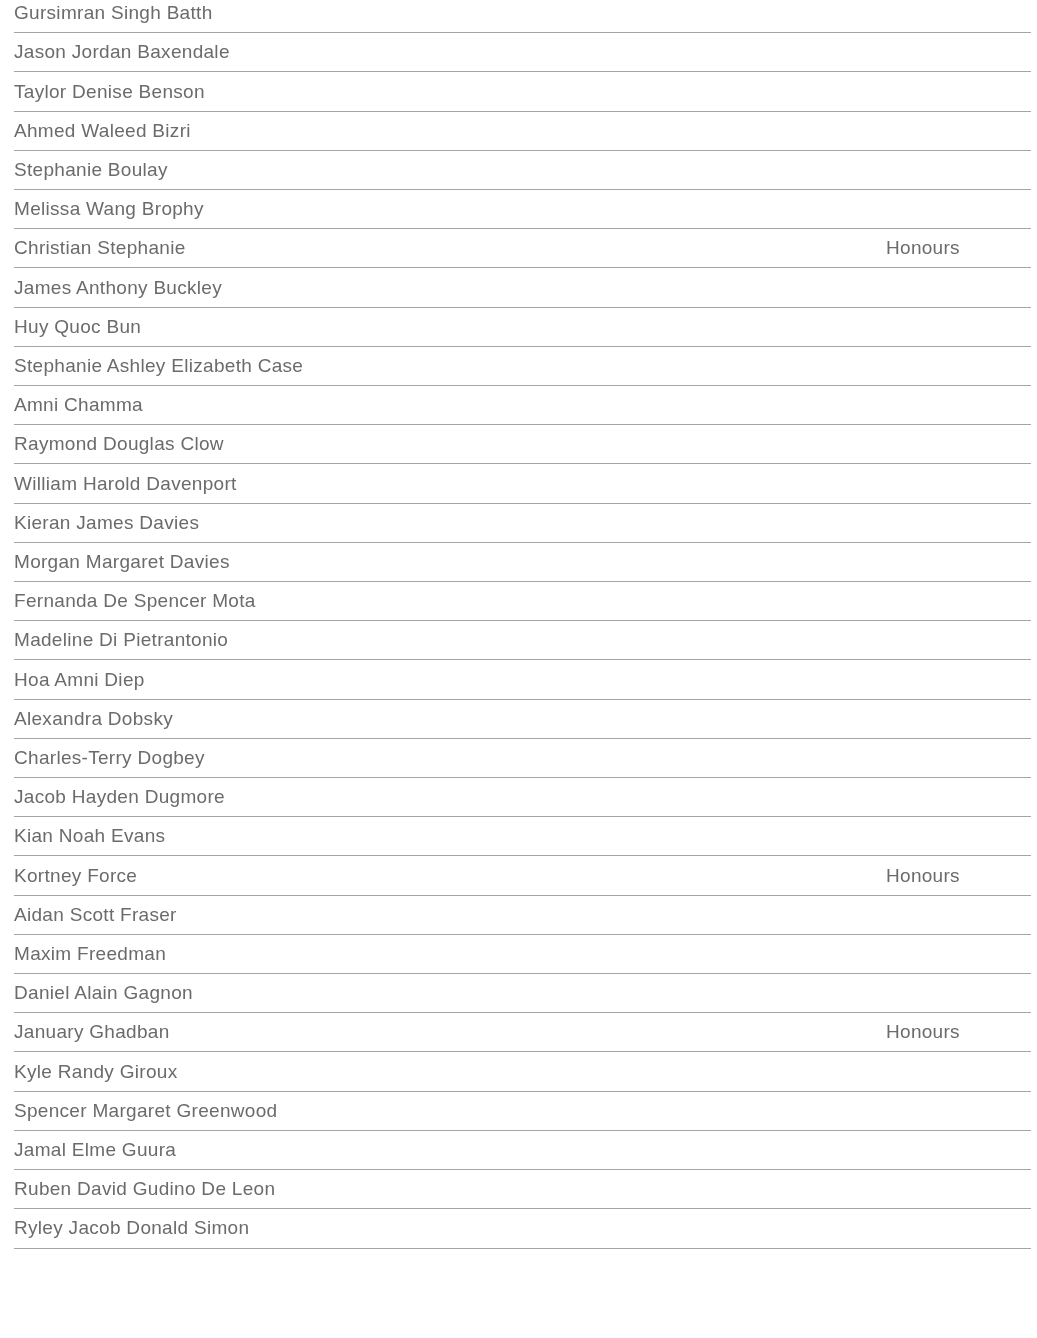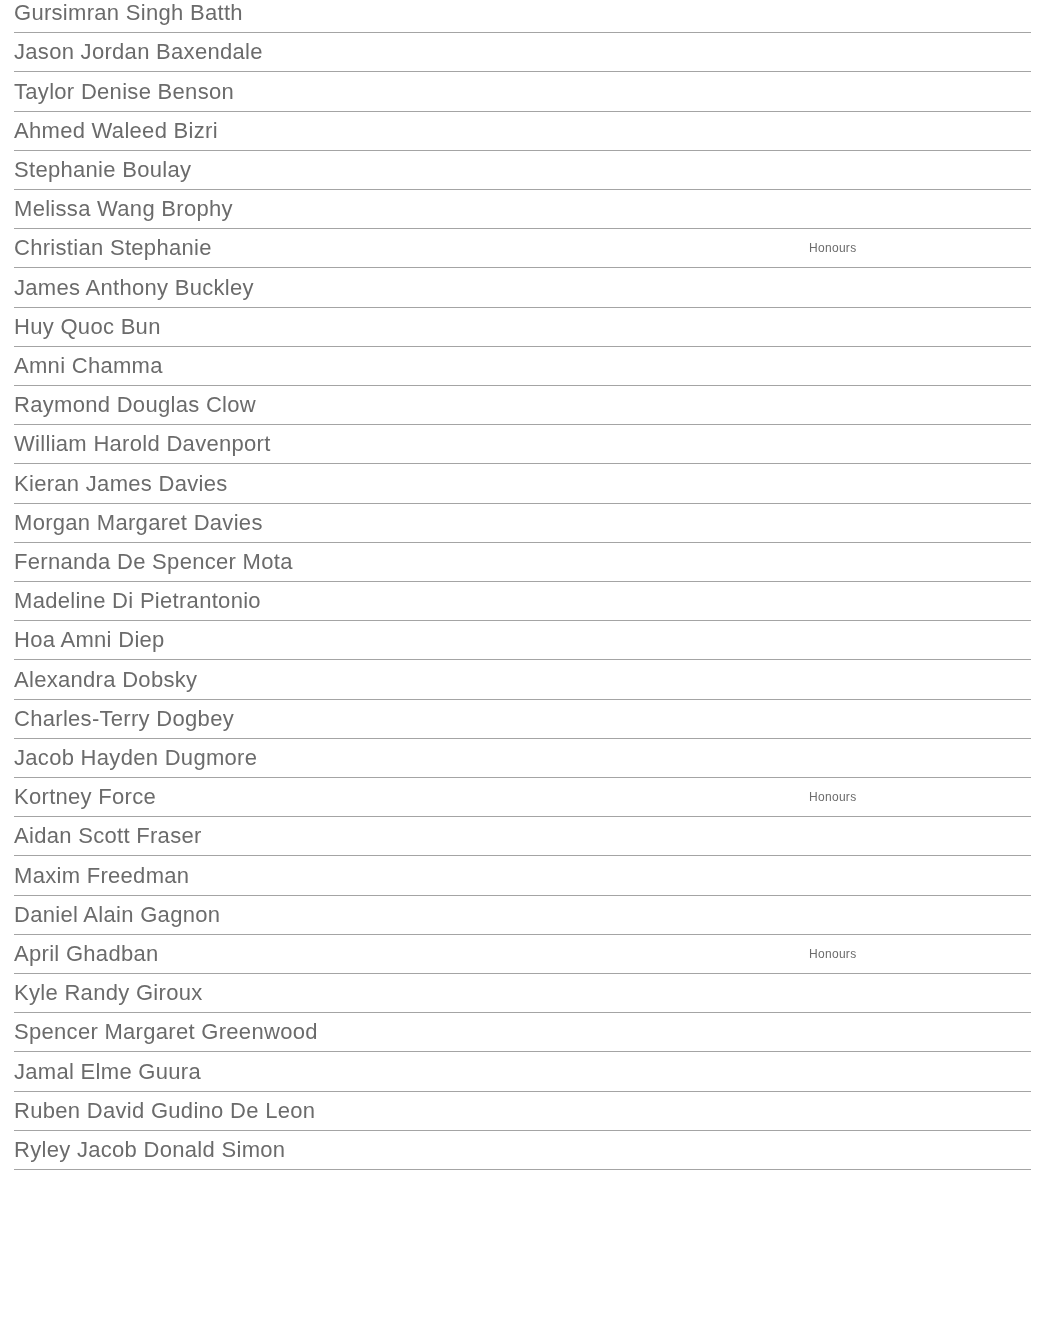--- a/index.html
+++ b/index.html
@@ -18,31 +18,31 @@
     margin:-6px 6px 0 14px;
   }
   .row{
     position:relative;
     height:39.206px;
     display:flex;
     align-items:center;
     border-bottom:1px solid var(--divider-color);
   }
   .name{
-    font-size:22px;
+    font-size:19px;
     letter-spacing:0.3px;
     color:var(--text-color);
     white-space:nowrap;
   }
   .badge{
     position:absolute;
-    left:795px;
+    left:872px;
     top:50%;
     transform:translateY(-50%);
-    font-size:12px;
+    font-size:19px;
     letter-spacing:0.3px;
     color:var(--text-color);
     white-space:nowrap;
   }
   .badge:empty{ display:none; }
 </style>
 </head>
 <body>
 
 <div class="list" id="graduates-list">
@@ -85,20 +85,24 @@
     <span class="name">James Anthony Buckley</span>
 
   </div>
 
   <div class="row">
     <span class="name">Huy Quoc Bun</span>
 
   </div>
 
 
+  <div class="row">
+    <span class="name">Stephanie Ashley Elizabeth Case</span>
+
+  </div>
 
   <div class="row">
     <span class="name">Amni Chamma</span>
 
   </div>
 
 
   <div class="row">
     <span class="name">Raymond Douglas Clow</span>
 
@@ -142,20 +146,24 @@
   <div class="row">
     <span class="name">Charles-Terry Dogbey</span>
 
   </div>
 
   <div class="row">
     <span class="name">Jacob Hayden Dugmore</span>
 
   </div>
 
+  <div class="row">
+    <span class="name">Kian Noah Evans</span>
+
+  </div>
 
   <div class="row">
     <span class="name">Kortney Force</span>
     <span class="badge">Honours</span>
   </div>
 
   <div class="row">
     <span class="name">Aidan Scott Fraser</span>
 
   </div>
@@ -164,21 +172,21 @@
     <span class="name">Maxim Freedman</span>
 
   </div>
 
   <div class="row">
     <span class="name">Daniel Alain Gagnon</span>
 
   </div>
 
   <div class="row">
-    <span class="name">April Ghadban</span>
+    <span class="name">January Ghadban</span>
     <span class="badge">Honours</span>
   </div>
 
   <div class="row">
     <span class="name">Kyle Randy Giroux</span>
 
   </div>
 
   <div class="row">
     <span class="name">Spencer Margaret Greenwood</span>

